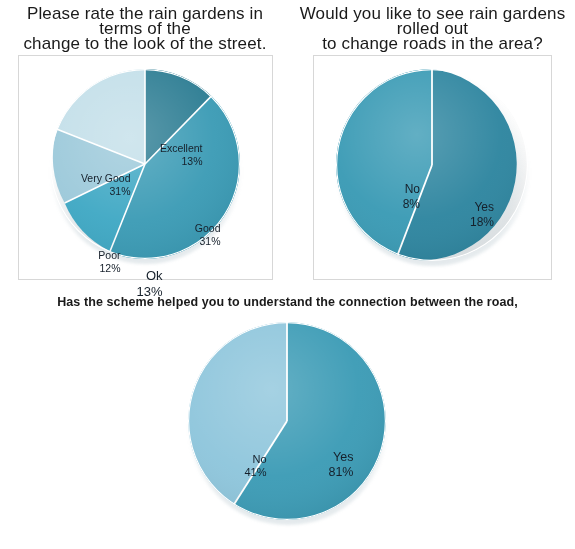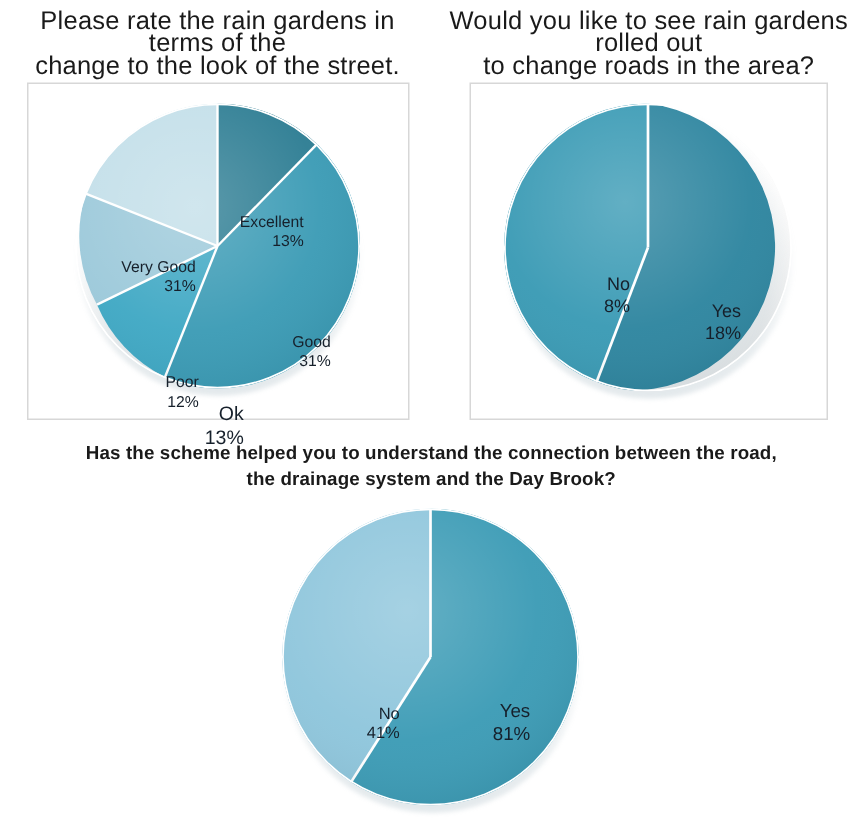--- a/index.html
+++ b/index.html
@@ -149,21 +149,21 @@
       <div class="slice-label" style="left:146px; top:118px; width:56px; font-size:10.5px;">
         <span>Good</span>
         <span class="pct">31%</span>
       </div>
 
       <div class="slice-label" style="left:104px; top:164px; width:40px; font-size:13px;">
         <span>Ok</span>
         <span class="pct">13%</span>
       </div>
 
-      <div class="slice-label" style="left:66px; top:145px; width:48px; font-size:10.5px;">
+      <div class="slice-label" style="left:54px; top:145px; width:48px; font-size:10.5px;">
         <span>Poor</span>
         <span class="pct">12%</span>
       </div>
 
       <div class="slice-label" style="left:38px; top:68px; width:74px; font-size:10.5px;">
         <span>Very Good</span>
         <span class="pct">31%</span>
       </div>
     </div>
   </div>
@@ -209,21 +209,20 @@
         <span>No</span>
         <span class="pct">8%</span>
       </div>
     </div>
   </div>
 </div>
 
 <div class="bottom-block">
   <div class="chart-title chart-title-bold bottom-title">
     <span>Has the scheme helped you to understand the connection between the road,</span><br>
-    <span>the drainage system and the Day Brook?</span>
   </div>
 
   <div class="bottom-plot">
 
     <div class="pie-shadow" style="left:16px; top:6px; width:200px; height:200px;"></div>
 
     <div class="pie" style="left:16px; top:3px; width:198px; height:198px;">
       <svg width="198" height="198" viewBox="0 0 198 198">
         <defs>
           <radialGradient id="g3" cx="42%" cy="34%" r="72%">

